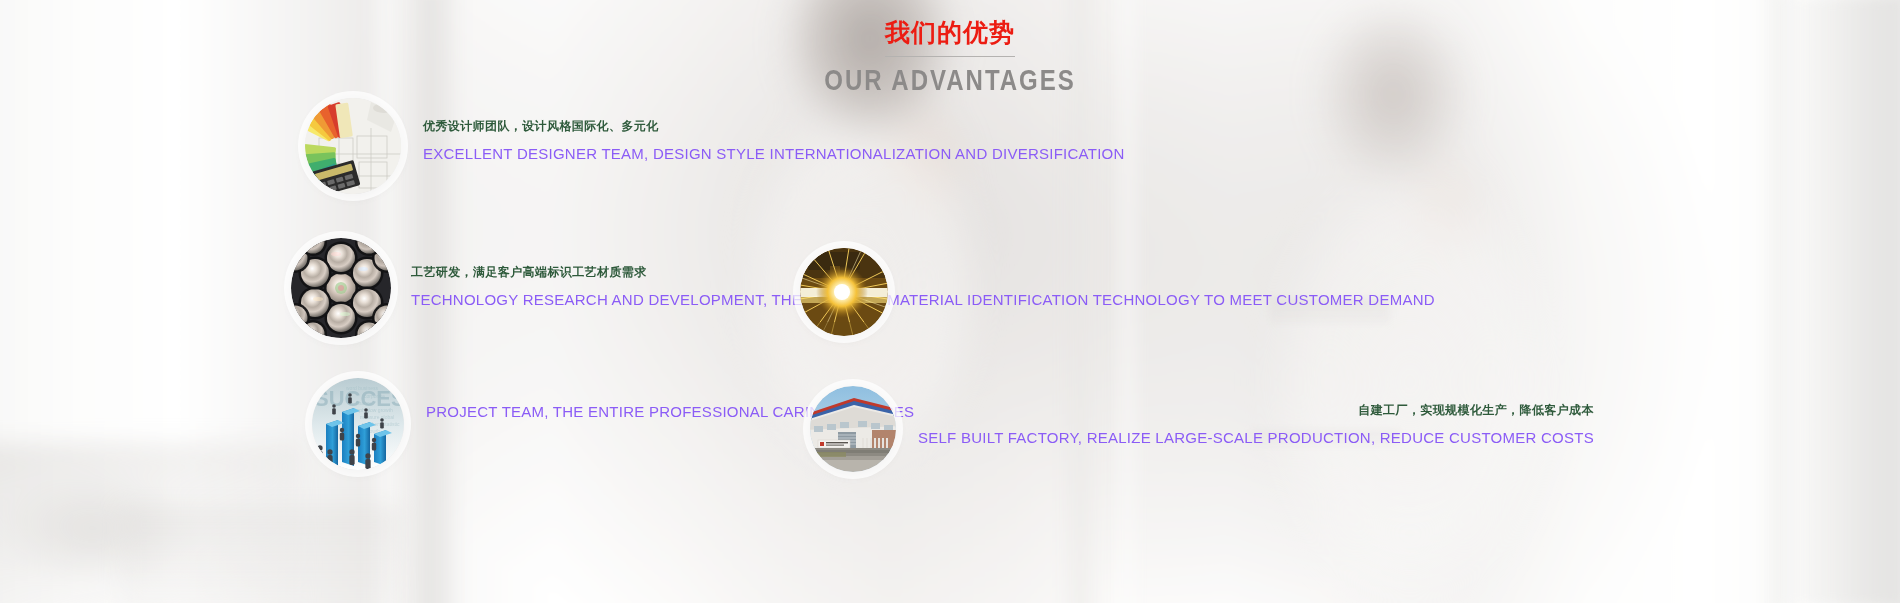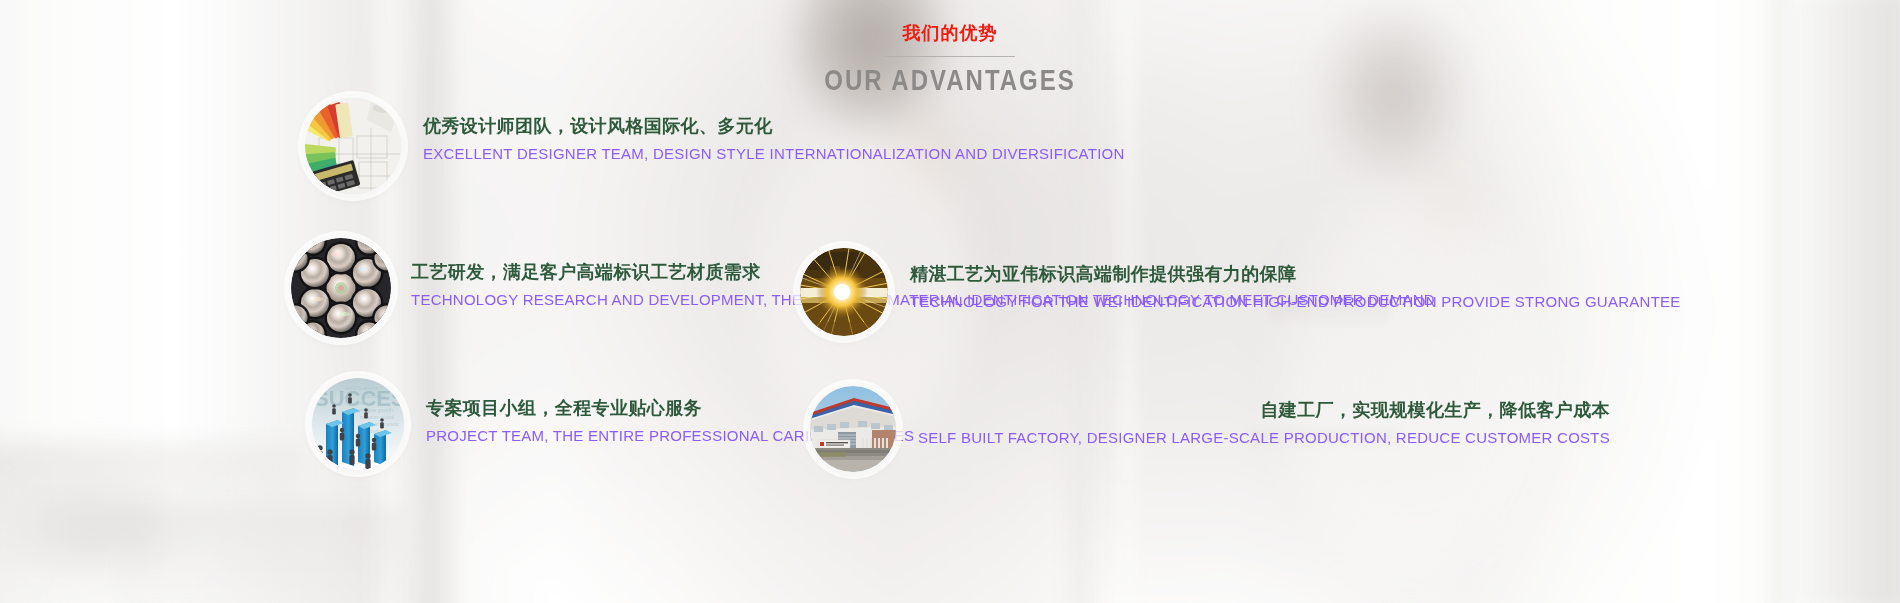--- a/index.html
+++ b/index.html
@@ -157,21 +157,21 @@
   }
 
   
   .heading {
     position: absolute;
     left: 0; top: 18px;
     width: 1900px;
     text-align: center;
   }
   .heading-cn {
-    font-size: 18px;
+    font-size: 25px;
     font-weight: bold;
     color: #ec1c12;
     letter-spacing: 1px;
     line-height: 30px;
     font-family: "DejaVu Sans", "Liberation Sans", sans-serif;
   }
   .heading-rule {
     width: 130px;
     height: 1px;
     background: #b4b2b0;
@@ -201,21 +201,21 @@
     overflow: hidden;
     position: relative;
     box-shadow: 0 0 0 7px rgba(255,255,255,0.74), 0 2px 10px rgba(120,120,120,0.26);
   }
   .fig > svg { display: block; }
 
   .ftext {
     padding-top: 12px;
   }
   .ftitle {
-    font-size: 18px;
+    font-size: 12px;
     font-weight: bold;
     color: #2e5a3b;
     line-height: 24px;
     letter-spacing: 0.4px;
     white-space: nowrap;
     font-family: "DejaVu Sans", "Liberation Sans", sans-serif;
   }
   .fsub {
     margin-top: 8px;
     font-size: 15px;
@@ -458,24 +458,20 @@
             <rect x="-8" y="40" width="104" height="9" fill="#fffbe6" opacity="0.93"></rect>
             <rect x="-8" y="49" width="104" height="6" fill="#ffe682" opacity="0.6"></rect>
 
             <circle cx="42" cy="44" r="26" fill="url(#flare)"></circle>
             <circle cx="42" cy="44" r="8" fill="#ffffff"></circle>
 
             <path d="M0 74 L88 74 L88 88 L0 88 Z" fill="#6a4a12" opacity="0.55"></path>
           </g>
         </svg>
       </div>
-      <div class="ftext">
-        <div class="ftitle">精湛工艺为亚伟标识高端制作提供强有力的保障</div>
-        <div class="fsub">TECHNOLOGY FOR THE WEI IDENTIFICATION  HIGH-END PRODUCTION PROVIDE  STRONG GUARANTEE</div>
-      </div>
     </div>
 
     <div class="feature" id="feature-4">
       <div class="fig">
         <svg width="92" height="92" viewBox="0 0 92 92" role="img" aria-label="success bar chart with business people">
           <defs>
             <clipPath id="cp4">
                 <circle cx="46" cy="46" r="46"></circle>
               </clipPath>
             <linearGradient id="bg4" x1="0" y1="0" x2="0" y2="1">
@@ -557,21 +553,20 @@
               </g>
               <g transform="translate(56,78) scale(1.1)">
                 <circle cx="0" cy="0" r="2.4"></circle>
                   <rect x="-2.4" y="2.8" width="4.8" height="9" rx="1.6"></rect>
               </g>
             </g>
           </g>
         </svg>
       </div>
       <div class="ftext">
-        <div class="ftitle">专案项目小组，全程专业贴心服务</div>
         <div class="fsub">PROJECT TEAM, THE ENTIRE PROFESSIONAL CARING SERVICES</div>
       </div>
     </div>
 
     <div class="feature" id="feature-5">
       <div class="fig">
         <svg width="86" height="86" viewBox="0 0 86 86" role="img" aria-label="factory building">
           <defs>
             <clipPath id="cp5">
                 <circle cx="43" cy="43" r="43"></circle>
@@ -631,18 +626,18 @@
             <rect x="-4" y="64" width="94" height="3" fill="#6f6d66" opacity="0.45"></rect>
             <rect x="-4" y="70" width="94" height="18" fill="#b8b4ac"></rect>
             <rect x="-4" y="70" width="94" height="4" fill="#a39f97"></rect>
 
             <rect x="-4" y="66" width="40" height="5" fill="#8a8a5e" opacity="0.7"></rect>
           </g>
         </svg>
       </div>
       <div class="ftext">
         <div class="ftitle">自建工厂，实现规模化生产，降低客户成本</div>
-        <div class="fsub">SELF BUILT FACTORY, DESIGNER LARGE-SCALE PRODUCTION, REDUCE CUSTOMER COSTS</div>
+        <div class="fsub">SELF BUILT FACTORY, REALIZE LARGE-SCALE PRODUCTION, REDUCE CUSTOMER COSTS</div>
       </div>
     </div>
 
   </div>
 </div>
 
 </body></html>

